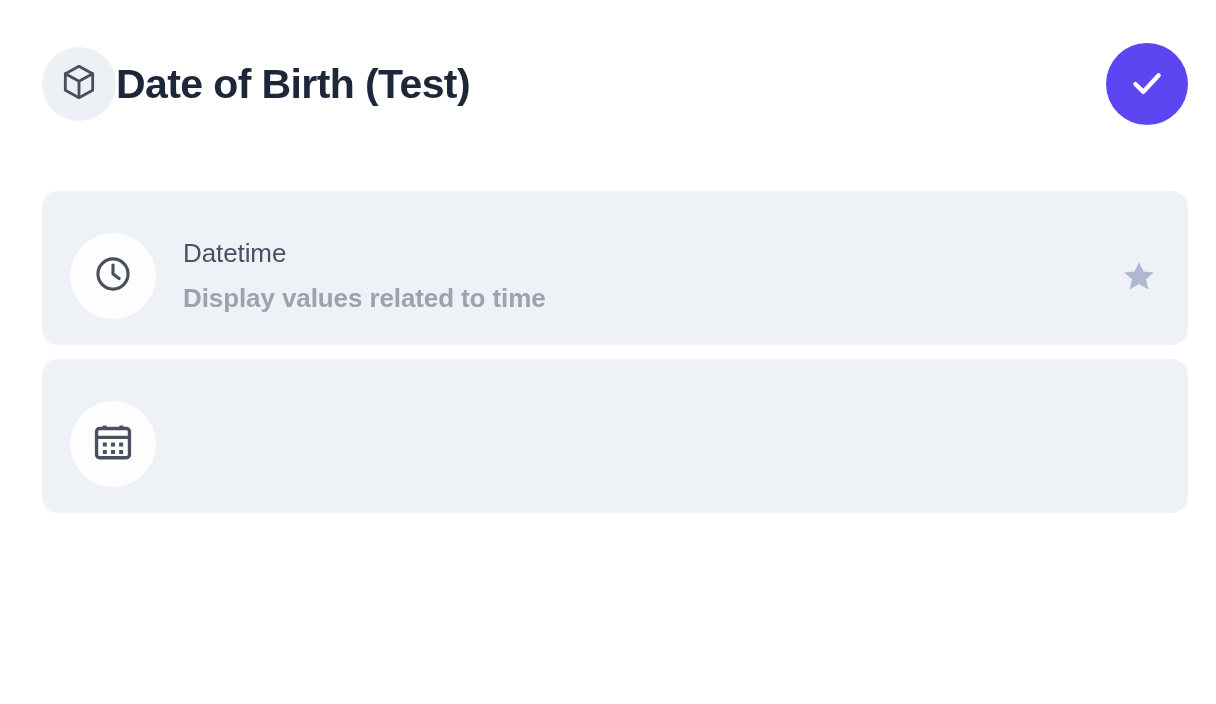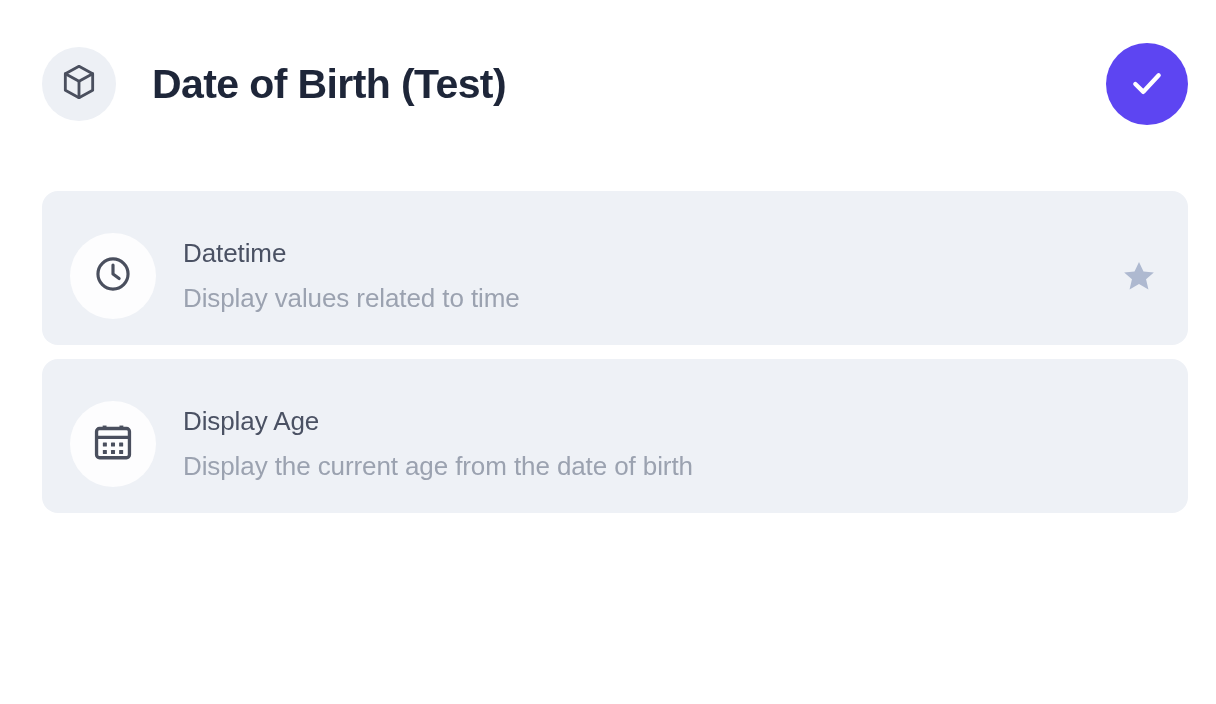--- a/index.html
+++ b/index.html
@@ -36,21 +36,20 @@
     width: 74px;
     height: 74px;
     border-radius: 50%;
     background: #edf0f5;
     display: flex;
     align-items: center;
     justify-content: center;
     flex: 0 0 auto;
   }
   .header-title {
-    margin-left: 36px;
     font-size: 41px;
     font-weight: 700;
     letter-spacing: -0.6px;
     color: #1e2639;
     white-space: nowrap;
   }
   .header-action {
     margin-left: auto;
     width: 82px;
     height: 82px;
@@ -104,21 +103,21 @@
   .option-title {
     font-size: 26px;
     font-weight: 400;
     color: #4a5163;
     letter-spacing: -0.1px;
     line-height: 1.25;
     white-space: nowrap;
   }
   .option-subtitle {
     font-size: 26px;
-    font-weight: 400;
+    font-weight: 700;
     color: #9ba2b0;
     letter-spacing: -0.1px;
     line-height: 1.25;
     margin-top: 12px;
     white-space: nowrap;
   }
   .option-star {
     margin-left: auto;
     flex: 0 0 auto;
     width: 38px;
@@ -193,24 +192,20 @@
               <rect x="6.2" y="12.3" width="2.3" height="2.3" rx="0.3"></rect>
               <rect x="10.85" y="12.3" width="2.3" height="2.3" rx="0.3"></rect>
               <rect x="15.5" y="12.3" width="2.3" height="2.3" rx="0.3"></rect>
               <rect x="6.2" y="16.5" width="2.3" height="2.3" rx="0.3"></rect>
               <rect x="10.85" y="16.5" width="2.3" height="2.3" rx="0.3"></rect>
               <rect x="15.5" y="16.5" width="2.3" height="2.3" rx="0.3"></rect>
             </g>
           </svg>
         </span>
       </div>
-      <div class="option-text">
-        <div class="option-title">Display Age</div>
-        <div class="option-subtitle">Display the current age from the date of birth</div>
-      </div>
       <div class="option-star is-hidden">
         <svg width="36" height="36" viewBox="0 0 24 24" fill="#AEB9D0" stroke="none">
           <path d="M12 2.6 15 9l6.9.6-5.2 4.6 1.6 6.8L12 17.4 5.7 21l1.6-6.8L2.1 9.6 9 9 12 2.6Z"></path>
         </svg>
       </div>
     </div>
 
   </div>
 </div>
 

